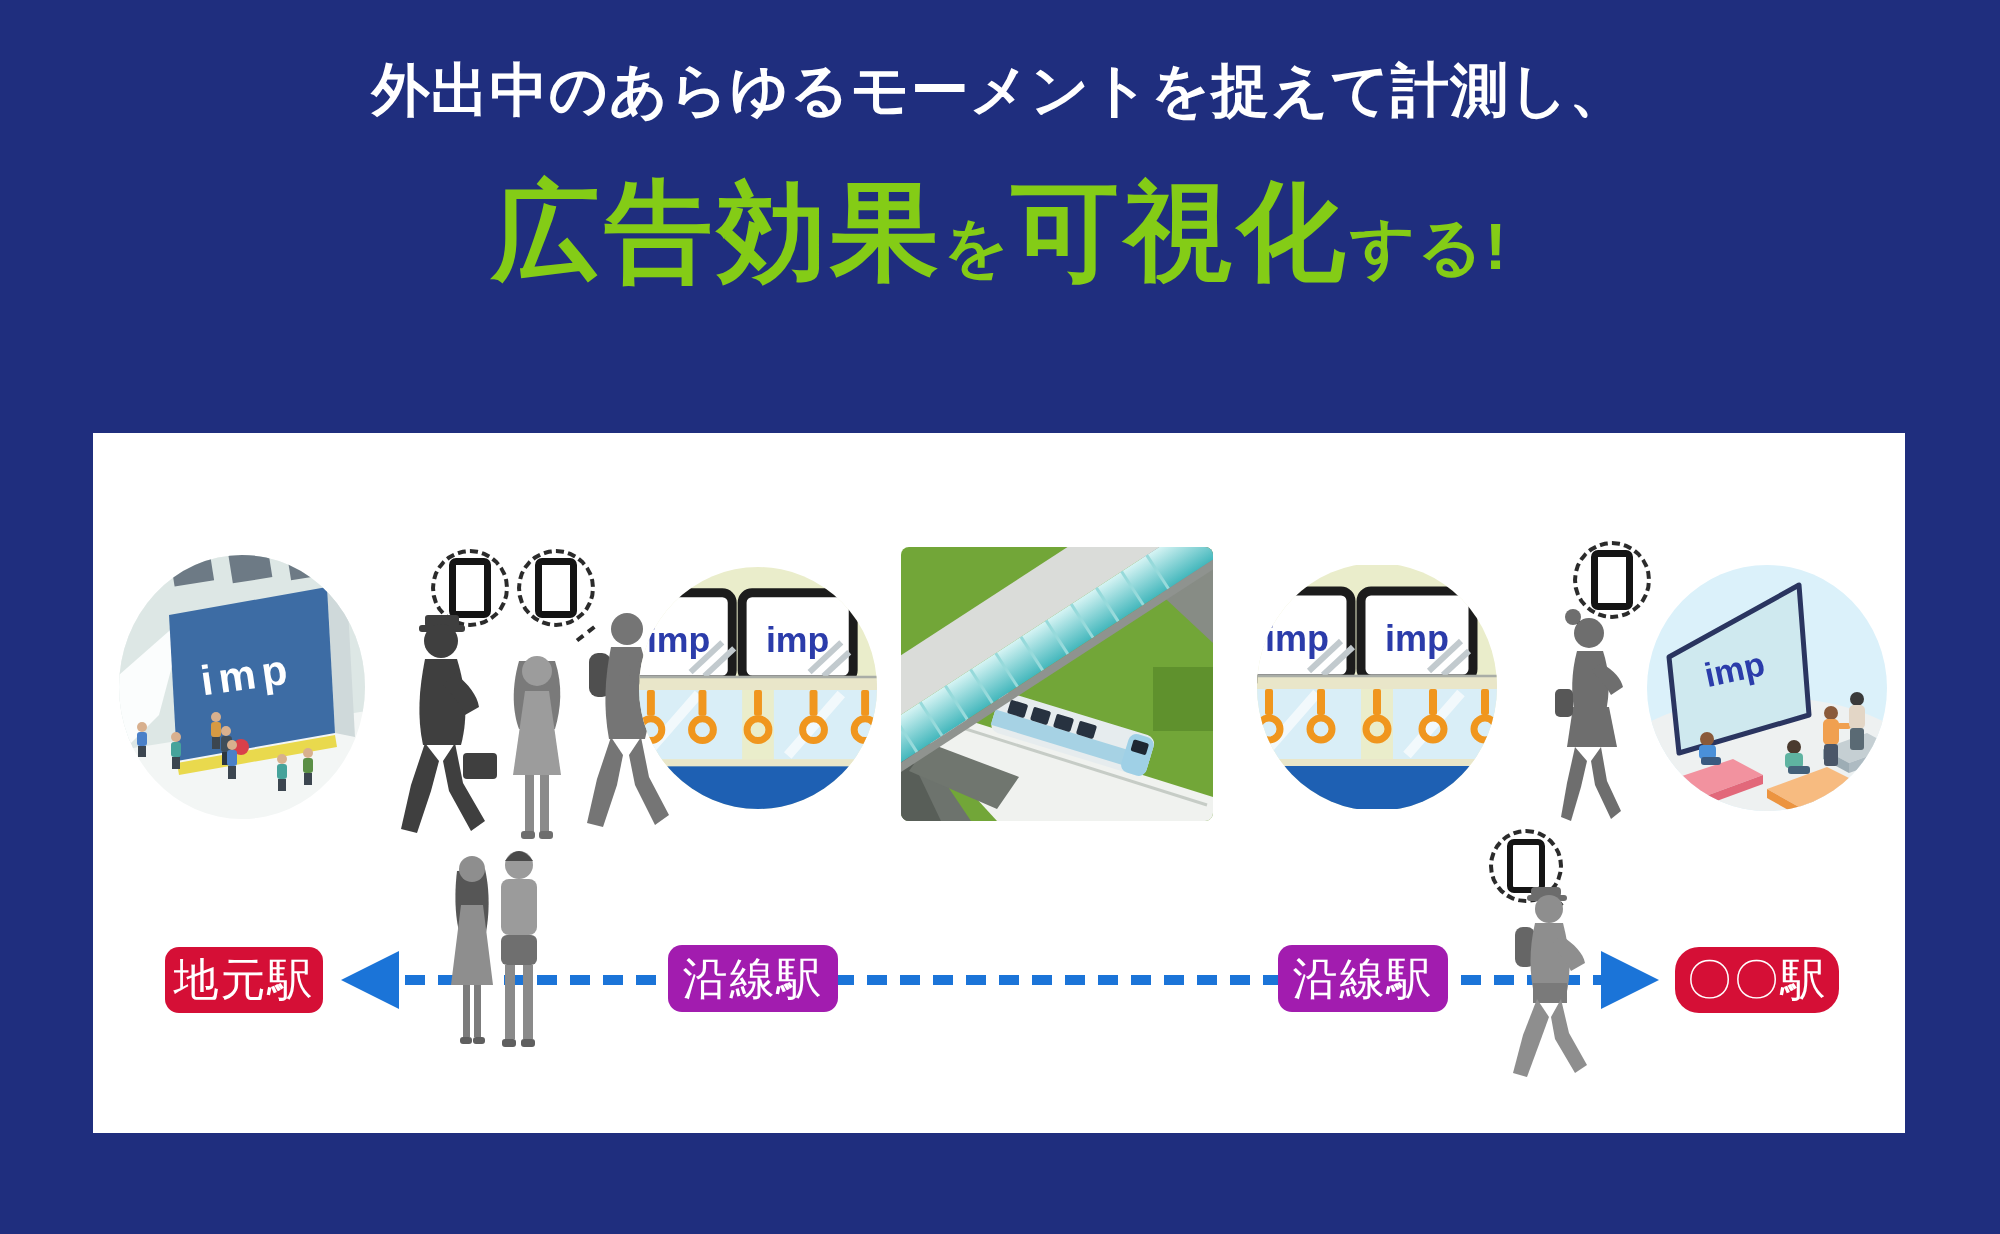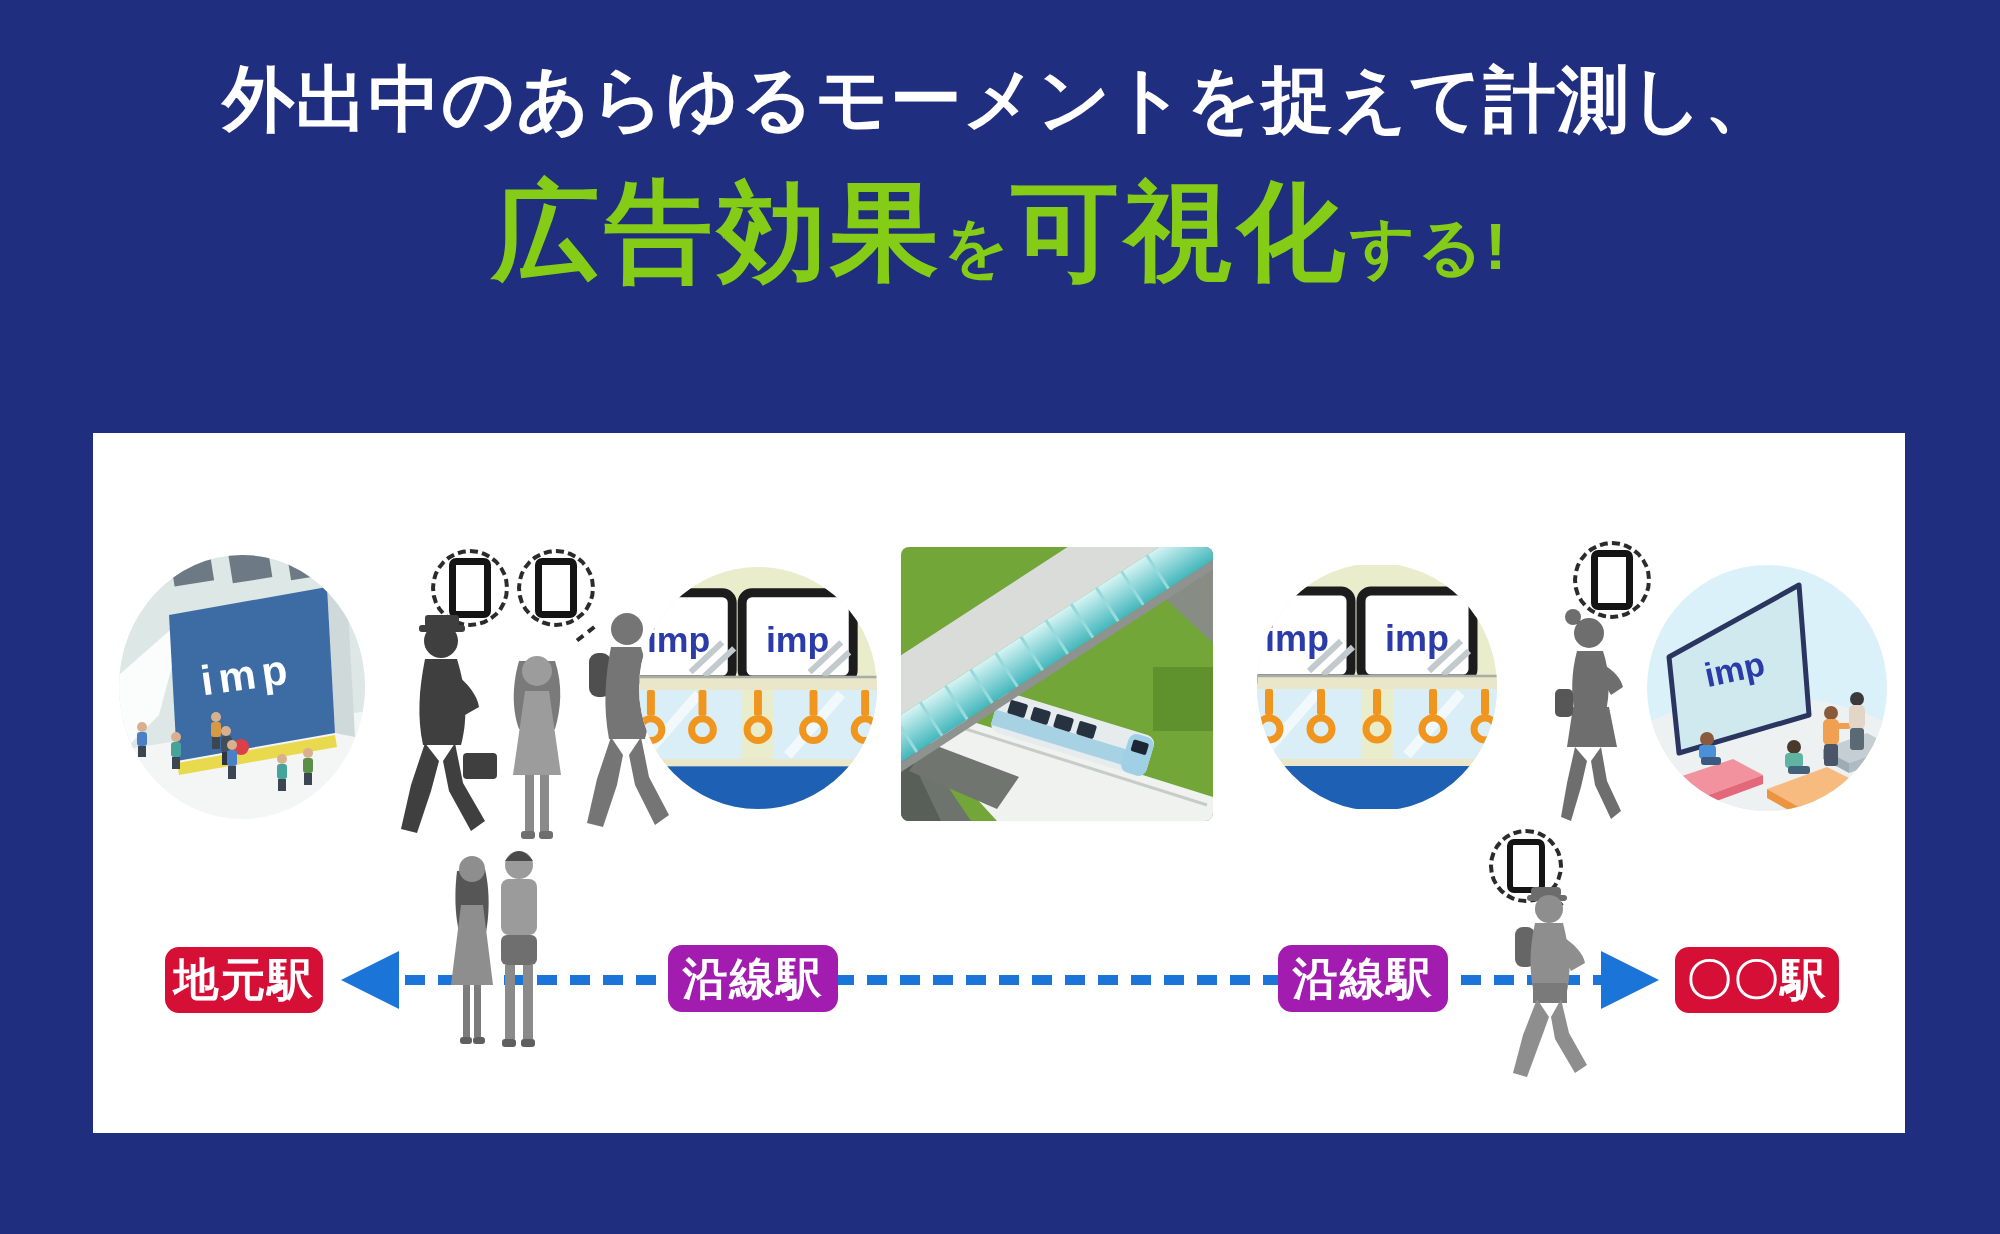--- a/index.html
+++ b/index.html
@@ -1,20 +1,20 @@
 <!DOCTYPE html>
 <html><head>
 <meta charset="utf-8">
 <style>
   html,body{margin:0;padding:0;background:#1f2e7e;}
   .stage{position:relative;width:2000px;height:1234px;background:#1f2e7e;overflow:hidden;
          font-family:"Liberation Sans",sans-serif;}
   
   .h-line1{position:absolute;top:52px;left:0;width:100%;text-align:center;color:#ffffff;
-           font-size:72px;font-weight:900;letter-spacing:1px;white-space:nowrap;}
+           font-size:58px;font-weight:900;letter-spacing:1px;white-space:nowrap;}
   .h-line2{position:absolute;top:160px;left:0;width:100%;text-align:center;color:#84cc16;
            font-weight:900;white-space:nowrap;}
   .h-line2 .big{font-size:108px;letter-spacing:5px;}
   .h-line2 .small{font-size:64px;letter-spacing:2px;}
   
   .panel{position:absolute;left:93px;top:433px;width:1812px;height:700px;background:#ffffff;}
   .circle{position:absolute;border-radius:50%;overflow:hidden;}
   .circle svg{position:absolute;left:0;top:0;width:100%;height:100%;}
   .square{position:absolute;border-radius:8px;overflow:hidden;}
   .square svg{position:absolute;left:0;top:0;width:100%;height:100%;}
@@ -26,21 +26,21 @@
   .bubble .phone{width:28px;height:46px;border:7px solid #141414;border-radius:7px;background:#ffffff;}
   .bubble::after{content:"";position:absolute;left:-2px;bottom:-14px;width:22px;height:12px;
                  border-bottom:4px dashed #2b2b2b;transform:rotate(38deg);}
   .bubble.tail-right::after{left:auto;right:-2px;transform:rotate(-38deg);}
   
   .dash{position:absolute;height:10px;background:repeating-linear-gradient(90deg,#1b74d8 0 20px,rgba(0,0,0,0) 20px 33px);}
   .arrow{position:absolute;width:0;height:0;border-top:29px solid transparent;border-bottom:29px solid transparent;}
   .arrow.left{border-right:58px solid #1b74d8;}
   .arrow.right{border-left:58px solid #1b74d8;}
   .station{position:absolute;display:flex;align-items:center;justify-content:center;color:#ffffff;
-           font-weight:700;font-size:45px;letter-spacing:2px;border-radius:14px;white-space:nowrap;}
+           font-weight:400;font-size:45px;letter-spacing:2px;border-radius:14px;white-space:nowrap;}
   .station.red{background:#d50f36;}
   .station.blue{background:#a21caf;}
 </style>
 </head>
 <body>
 
 <div class="stage">
 
   <div class="h-line1">外出中のあらゆるモーメントを捉えて計測し、</div>
   <div class="h-line2"><span class="big">広告効果</span><span class="small">を</span><span class="big">可視化</span><span class="small">する!</span></div>
@@ -338,21 +338,21 @@
 
     <div class="station red" style="left:72px;top:514px;width:158px;height:66px;">
       <span>地元駅</span>
     </div>
     <div class="station blue" style="left:575px;top:512px;width:170px;height:67px;">
       <span>沿線駅</span>
     </div>
     <div class="station blue" style="left:1185px;top:512px;width:170px;height:67px;">
       <span>沿線駅</span>
     </div>
-    <div class="station red" style="left:1582px;top:514px;width:164px;height:66px;">
+    <div class="station red" style="left:1582px;top:514px;width:164px;height:66px;border-radius:24px;">
       <span>〇〇駅</span>
     </div>
 
     <svg class="figure" style="left:346px;top:412px;" width="120" height="230" viewBox="0 0 120 230">
       <path d="M18 26 C14 60 18 84 24 100 L44 100 C50 80 52 50 46 24 Z" fill="#565656"></path>
       <circle cx="33" cy="24" r="13" fill="#8e8e8e"></circle>
       <path d="M22 60 L44 60 L54 140 L12 140 Z" fill="#8e8e8e"></path>
       <rect x="24" y="140" width="7" height="52" fill="#7c7c7c"></rect>
         <rect x="35" y="140" width="7" height="52" fill="#7c7c7c"></rect>
       <rect x="21" y="192" width="12" height="7" rx="3" fill="#5f5f5f"></rect>

